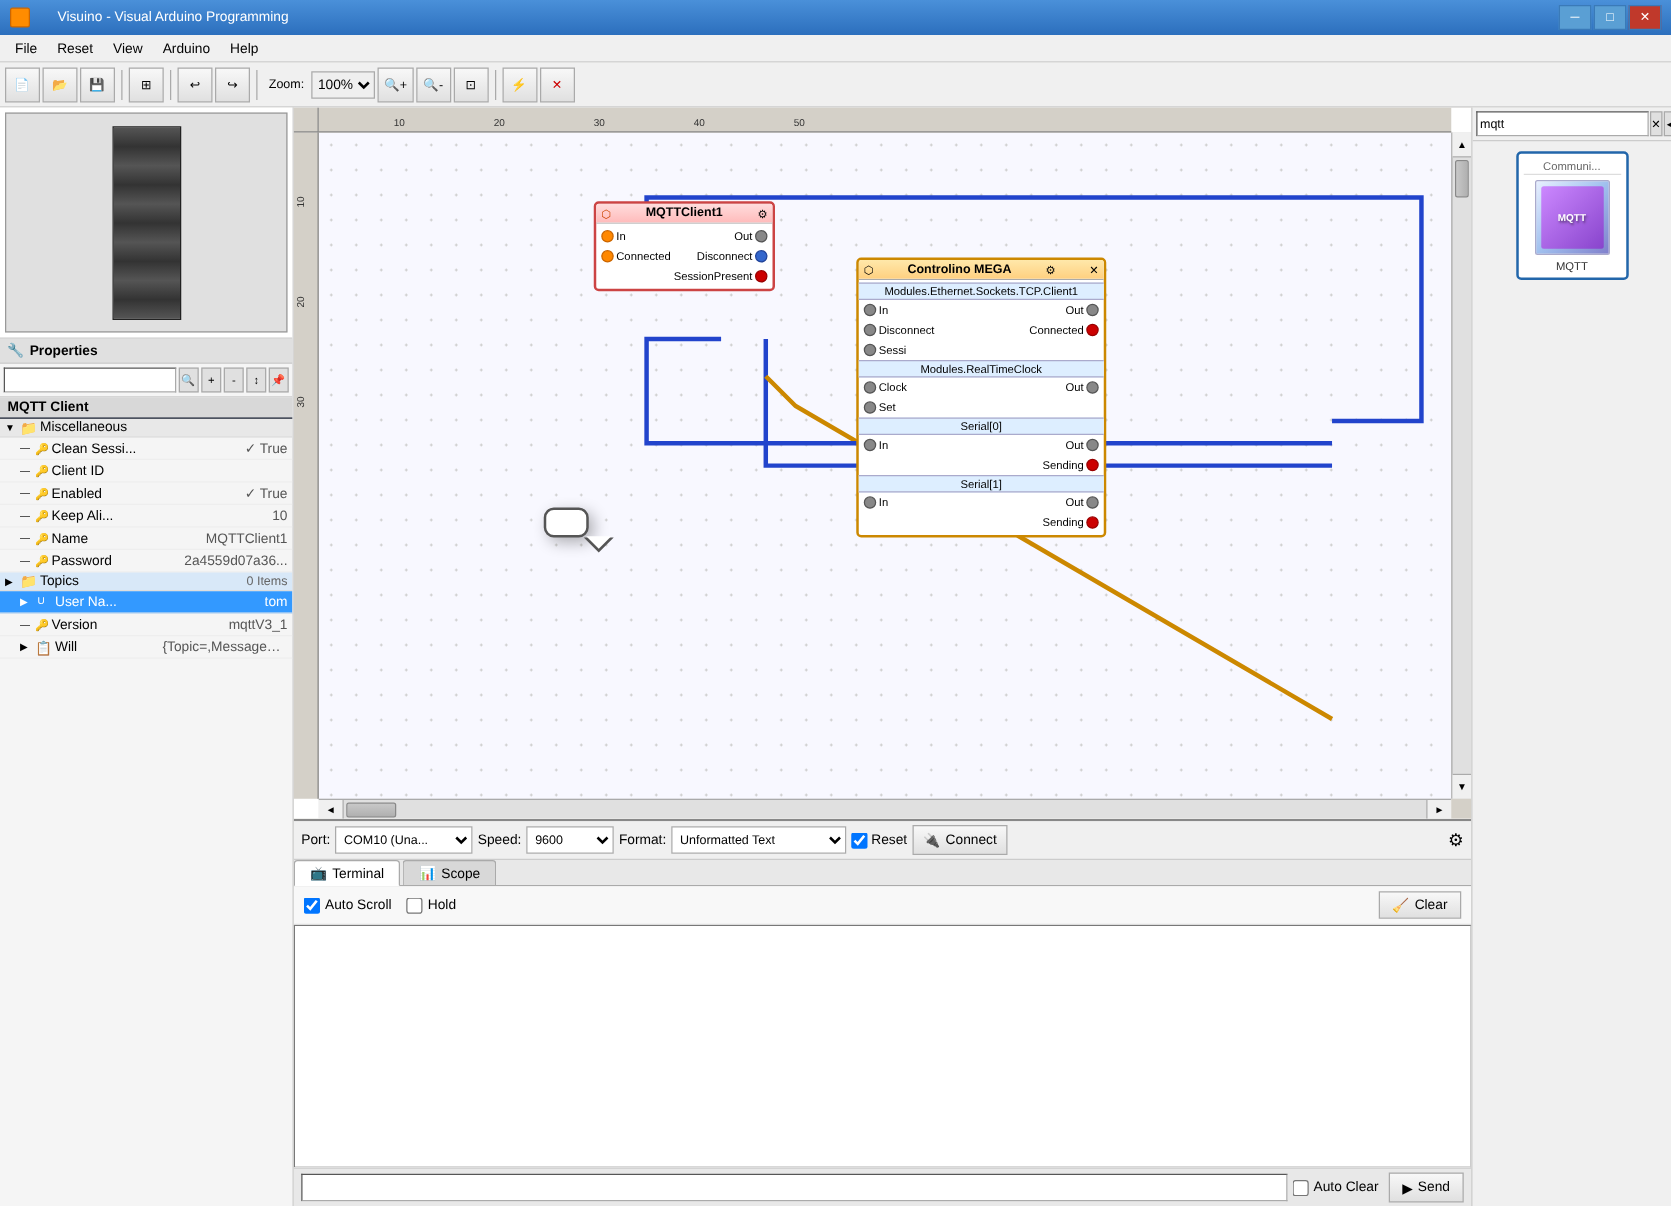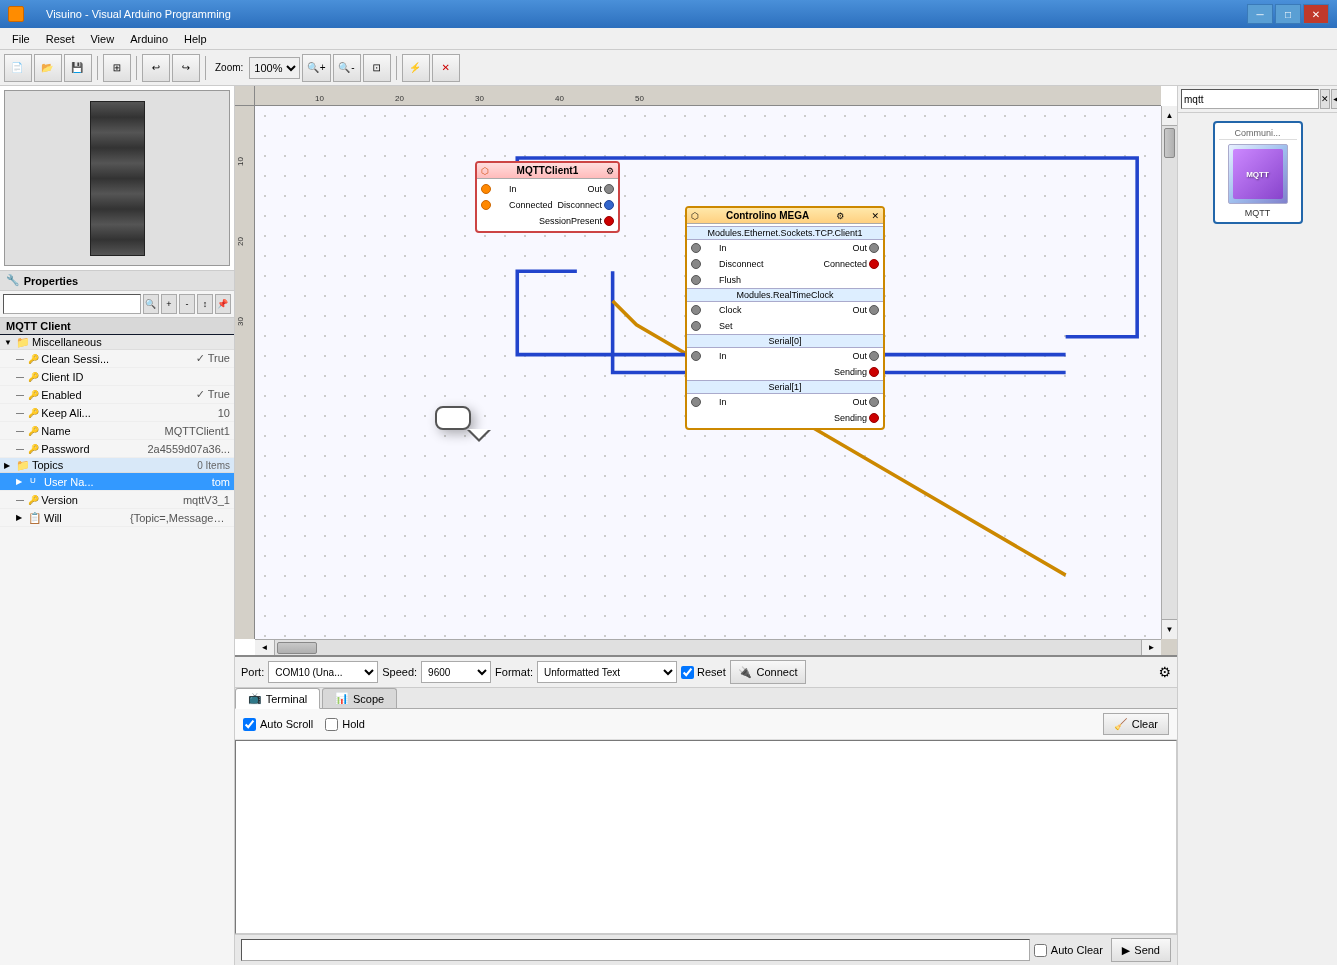--- a/index.html
+++ b/index.html
@@ -55,21 +55,21 @@
     
     
     .node { position: absolute; background: white; border: 2px solid #888; border-radius: 4px; font-size: 10px; min-width: 120px; }
     .node-header { padding: 2px 4px; display: flex; align-items: center; justify-content: space-between; border-bottom: 1px solid #aaa; border-radius: 2px 2px 0 0; }
     .node-mqtt { border-color: #cc4444; }
     .node-mqtt .node-header { background: linear-gradient(to bottom, #ffdddd, #ffbbbb); }
     .node-controller { border-color: #cc8800; }
     .node-controller .node-header { background: linear-gradient(to bottom, #ffe8aa, #ffd080); }
     .node-body { padding: 2px 0; }
     .node-row { display: flex; align-items: center; justify-content: space-between; padding: 1px 4px; min-height: 16px; }
-    .port-left { display: flex; align-items: flex-end; gap: 18px; }
+    .port-left { display: flex; align-items: flex-end; gap: 2px; }
     .port-right { display: flex; align-items: center; gap: 2px; }
     .port-dot { width: 10px; height: 10px; border-radius: 50%; border: 1px solid #444; background: #fff; flex-shrink: 0; }
     .port-dot.orange { background: #ff8800; border-color: #cc6600; }
     .port-dot.red { background: #cc0000; border-color: #990000; }
     .port-dot.gray { background: #888; border-color: #555; }
     .port-dot.blue { background: #3366cc; border-color: #224499; }
     .node-label { font-size: 9px; }
     .section-header { background: #ddeeff; padding: 1px 4px; font-size: 9px; text-align: center; border-top: 1px solid #aac; border-bottom: 1px solid #aac; }
     
     
@@ -364,21 +364,21 @@
                 <span class="node-label">Disconnect</span>
               </div>
               <div class="port-right">
                 <span class="node-label">Connected</span>
                 <div class="port-dot red"></div>
               </div>
             </div>
             <div class="node-row">
               <div class="port-left">
                 <div class="port-dot gray"></div>
-                <span class="node-label">Flush</span>
+                <span class="node-label">Sessi</span>
               </div>
             </div>
 
             <div class="section-header">Modules.RealTimeClock</div>
             <div class="node-row">
               <div class="port-left">
                 <div class="port-dot gray"></div>
                 <span class="node-label">Clock</span>
               </div>
               <div class="port-right">

